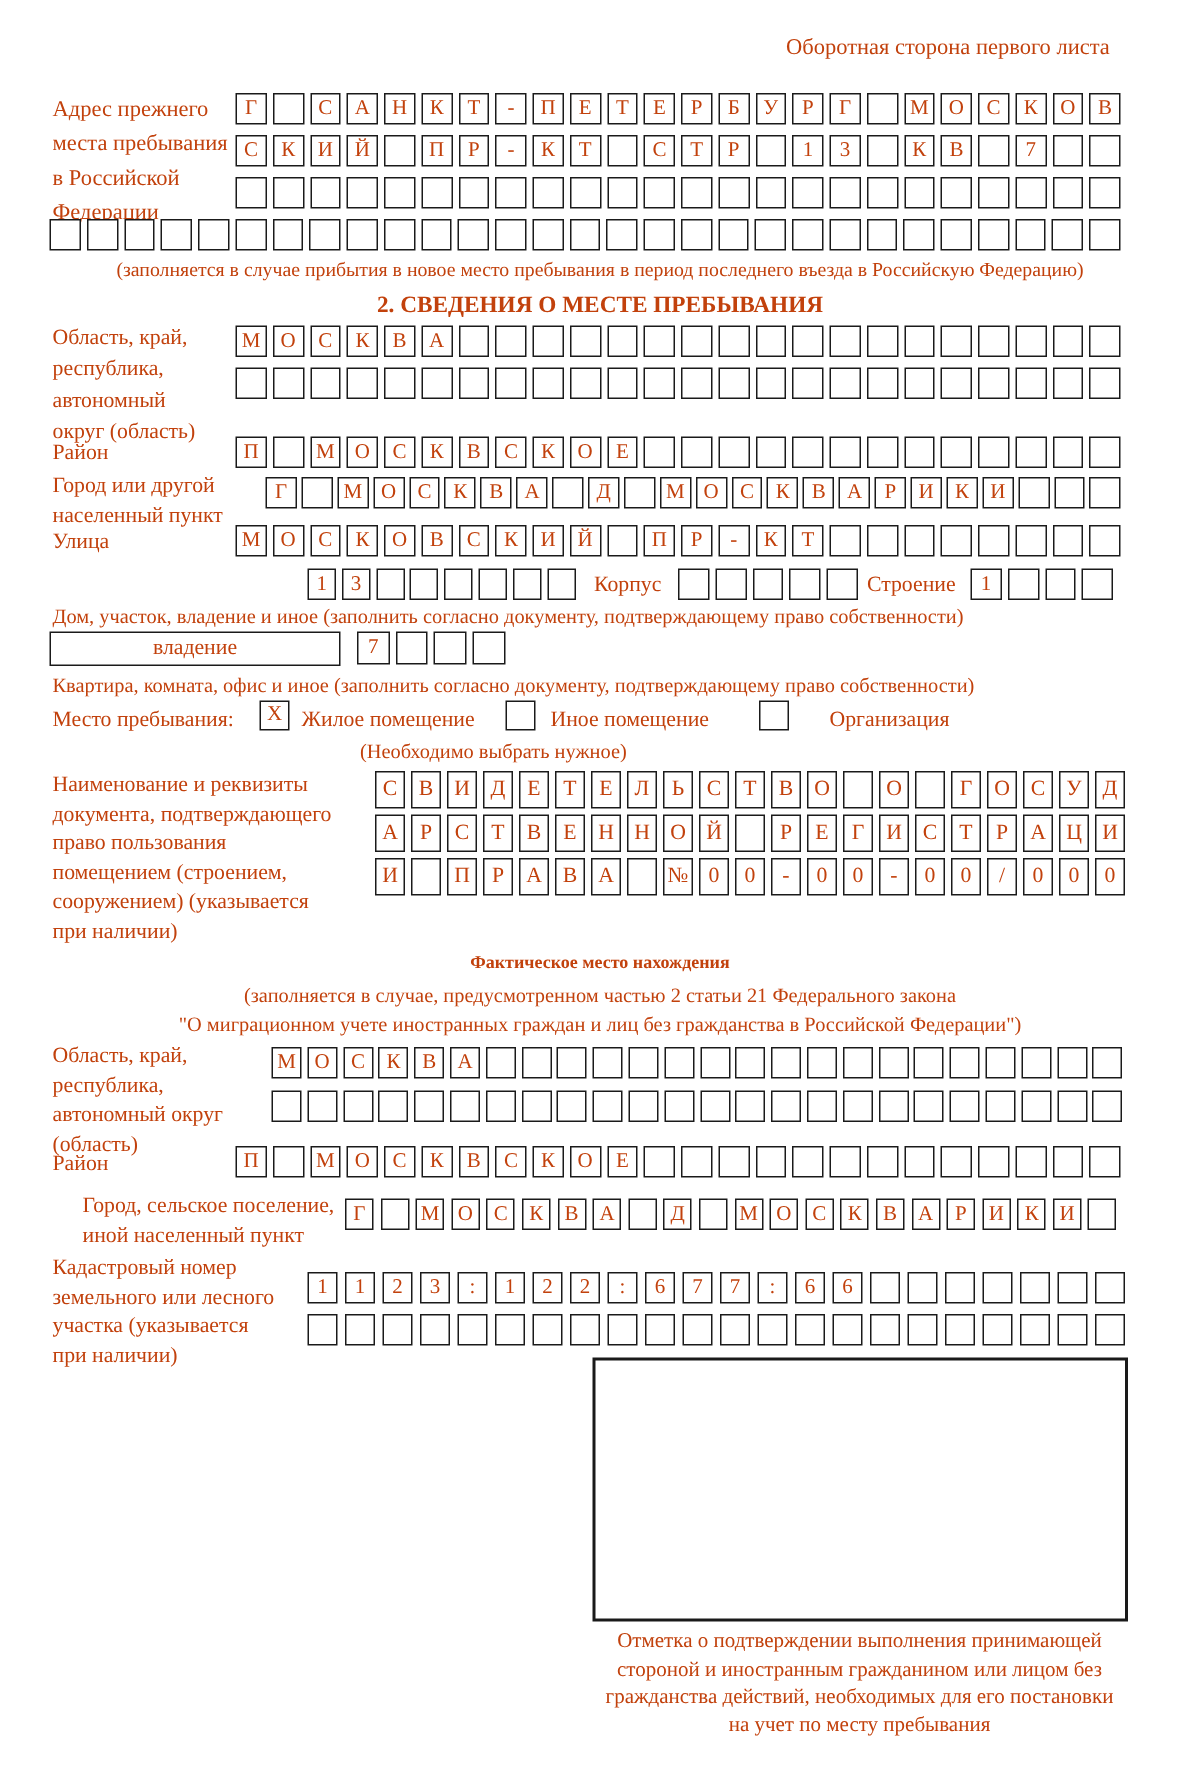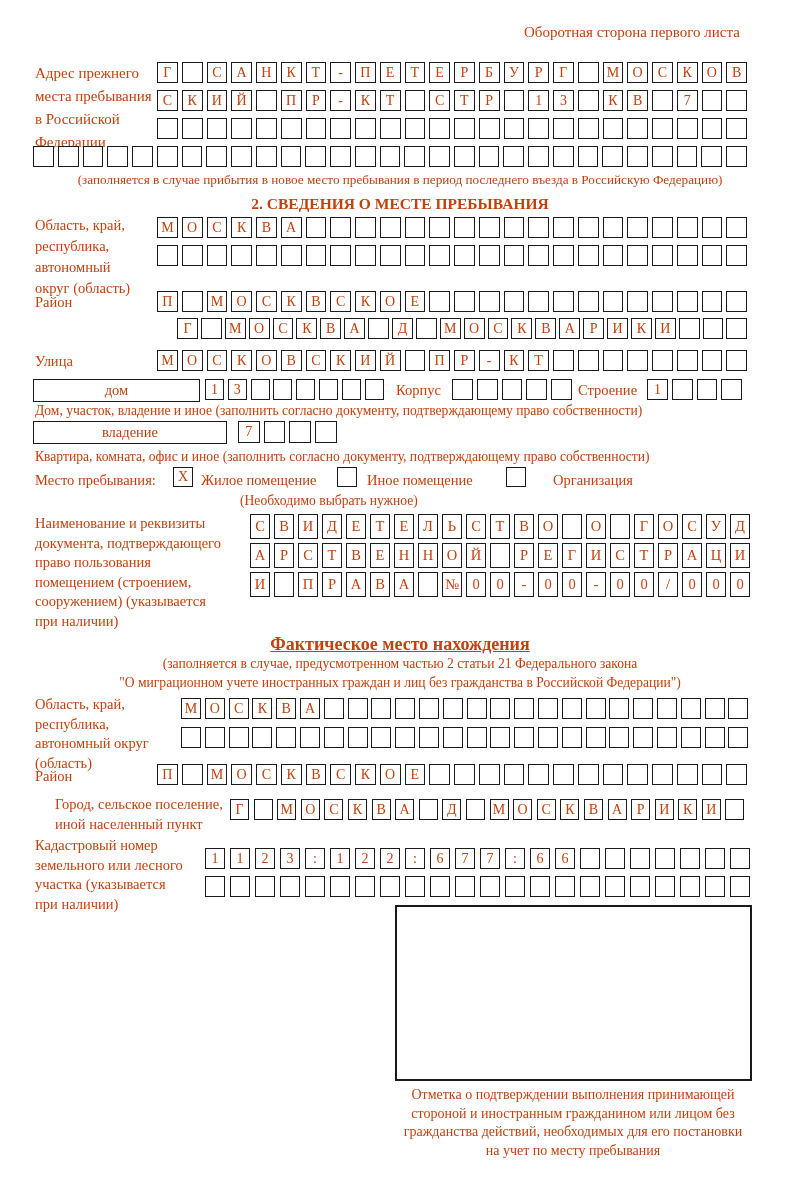--- a/index.html
+++ b/index.html
@@ -241,20 +241,22 @@
       <div class="cell"></div>
       <div class="cell"></div>
       <div class="cell"></div>
       <div class="cell"></div>
       <div class="cell"></div>
       <div class="cell"></div>
       <div class="cell"></div>
       <div class="cell"></div>
     </div>
 
+  <div class="lbl tight" style="left:35px;top:315px;width:145px;">Город или другой
+населенный пункт</div>
   <div class="cellrow cr-g2" style="left:177px;top:318px;">
       <div class="cell">Г</div>
       <div class="cell"></div>
       <div class="cell">М</div>
       <div class="cell">О</div>
       <div class="cell">С</div>
       <div class="cell">К</div>
       <div class="cell">В</div>
       <div class="cell">А</div>
       <div class="cell"></div>
@@ -296,21 +298,20 @@
       <div class="cell"></div>
       <div class="cell"></div>
       <div class="cell"></div>
       <div class="cell"></div>
       <div class="cell"></div>
       <div class="cell"></div>
       <div class="cell"></div>
       <div class="cell"></div>
     </div>
 
-  <div class="widebox" style="left:33px;top:379px;width:167px;">дом</div>
   <div class="cellrow cr-dom" style="left:205px;top:379px;">
       <div class="cell">1</div>
       <div class="cell">3</div>
       <div class="cell"></div>
       <div class="cell"></div>
       <div class="cell"></div>
       <div class="cell"></div>
       <div class="cell"></div>
       <div class="cell"></div>
     </div>
@@ -418,21 +419,21 @@
       <div class="cell">0</div>
       <div class="cell">-</div>
       <div class="cell">0</div>
       <div class="cell">0</div>
       <div class="cell">/</div>
       <div class="cell">0</div>
       <div class="cell">0</div>
       <div class="cell">0</div>
     </div>
 
-  <div class="hdr center" style="top:634px;font-size:18px;text-decoration:underline;">Фактическое место нахождения</div>
+  <div class="hdr center" style="top:634px;font-size:12px;">Фактическое место нахождения</div>
   <div class="cap center" style="top:656px;font-size:13.6px;">(заполняется в случае, предусмотренном частью 2 статьи 21 Федерального закона</div>
   <div class="cap center" style="top:675px;font-size:13.6px;">"О миграционном учете иностранных граждан и лиц без гражданства в Российской Федерации")</div>
 
   <div class="lbl tight" style="left:35px;top:695px;width:145px;">Область, край,
 республика,
 автономный округ
 (область)</div>
   <div class="cellrow cr-fo" style="left:181px;top:698px;">
       <div class="cell">М</div>
       <div class="cell">О</div>

